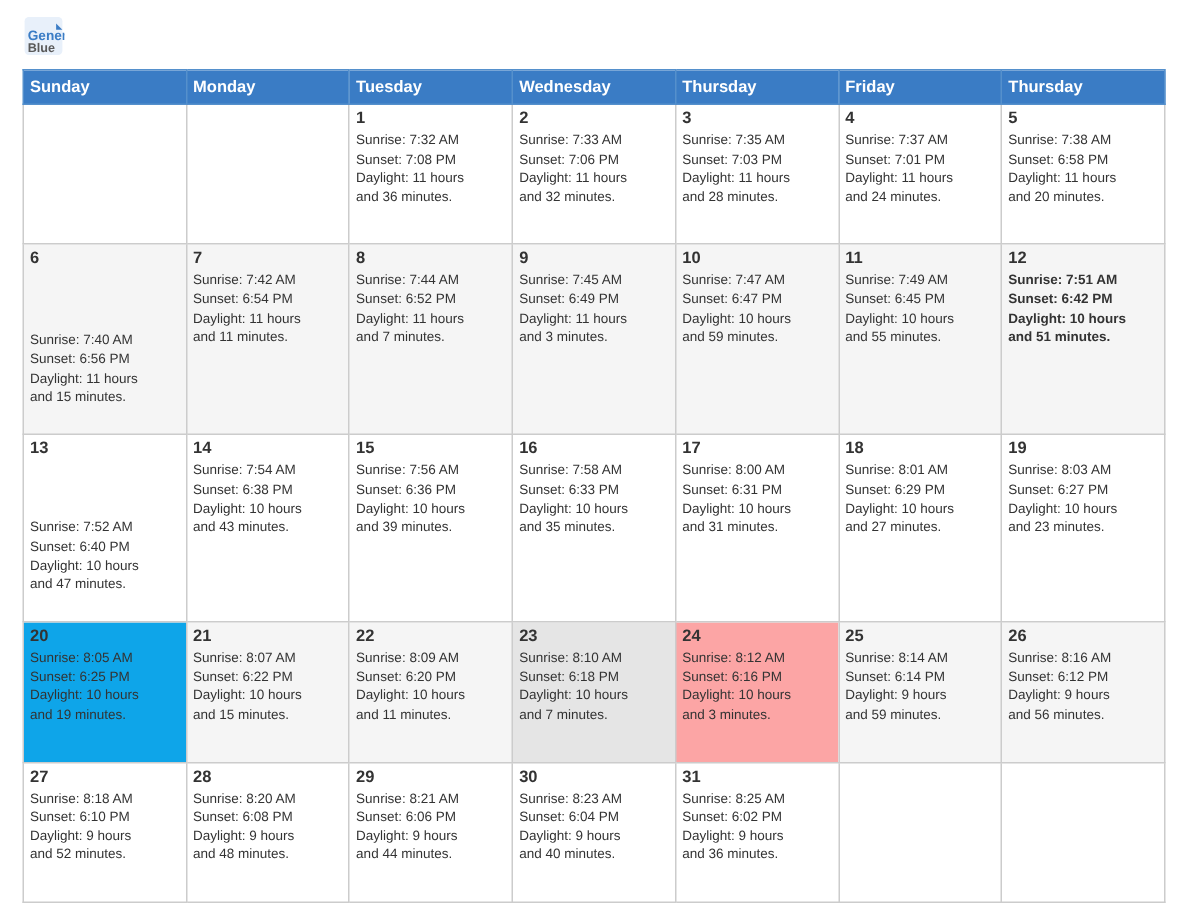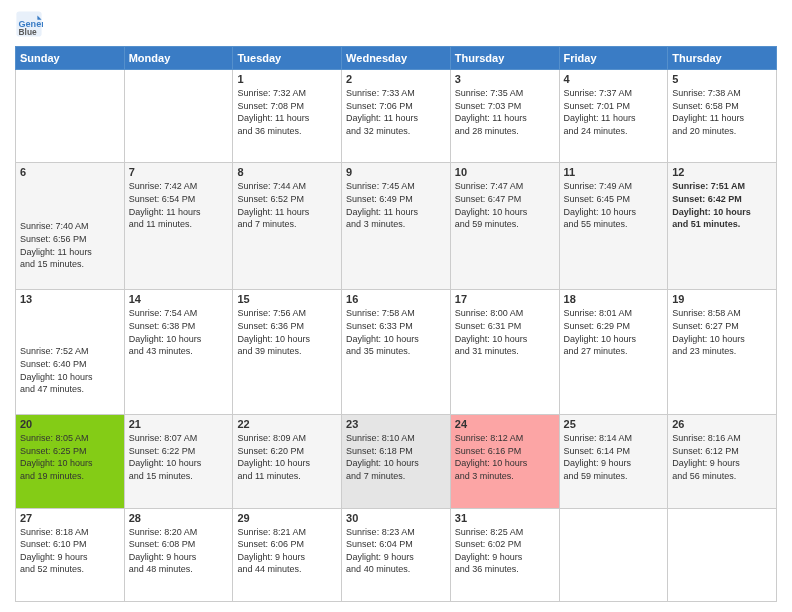--- a/index.html
+++ b/index.html
@@ -251,28 +251,28 @@
           </td>
           <td>
             <span class="day-num">18</span>
             <div class="day-info" style="white-space: pre-line;">Sunrise: 8:01 AM
 Sunset: 6:29 PM
 Daylight: 10 hours
 and 27 minutes.</div>
           </td>
           <td>
             <span class="day-num">19</span>
-            <div class="day-info" style="white-space: pre-line;">Sunrise: 8:58 AM
+            <div class="day-info" style="white-space: pre-line;">Sunrise: 8:03 AM
 Sunset: 6:27 PM
 Daylight: 10 hours
 and 23 minutes.</div>
           </td>
         </tr>
         <tr>
-          <td style="background: #84cc16;">
+          <td style="background: #0ea5e9;">
             <span class="day-num">20</span>
             <div class="day-info" style="white-space: pre-line;">Sunrise: 8:05 AM
 Sunset: 6:25 PM
 Daylight: 10 hours
 and 19 minutes.</div>
           </td>
           <td style="background: rgb(245, 245, 245);">
             <span class="day-num">21</span>
             <div class="day-info" style="white-space: pre-line;">Sunrise: 8:07 AM
 Sunset: 6:22 PM

